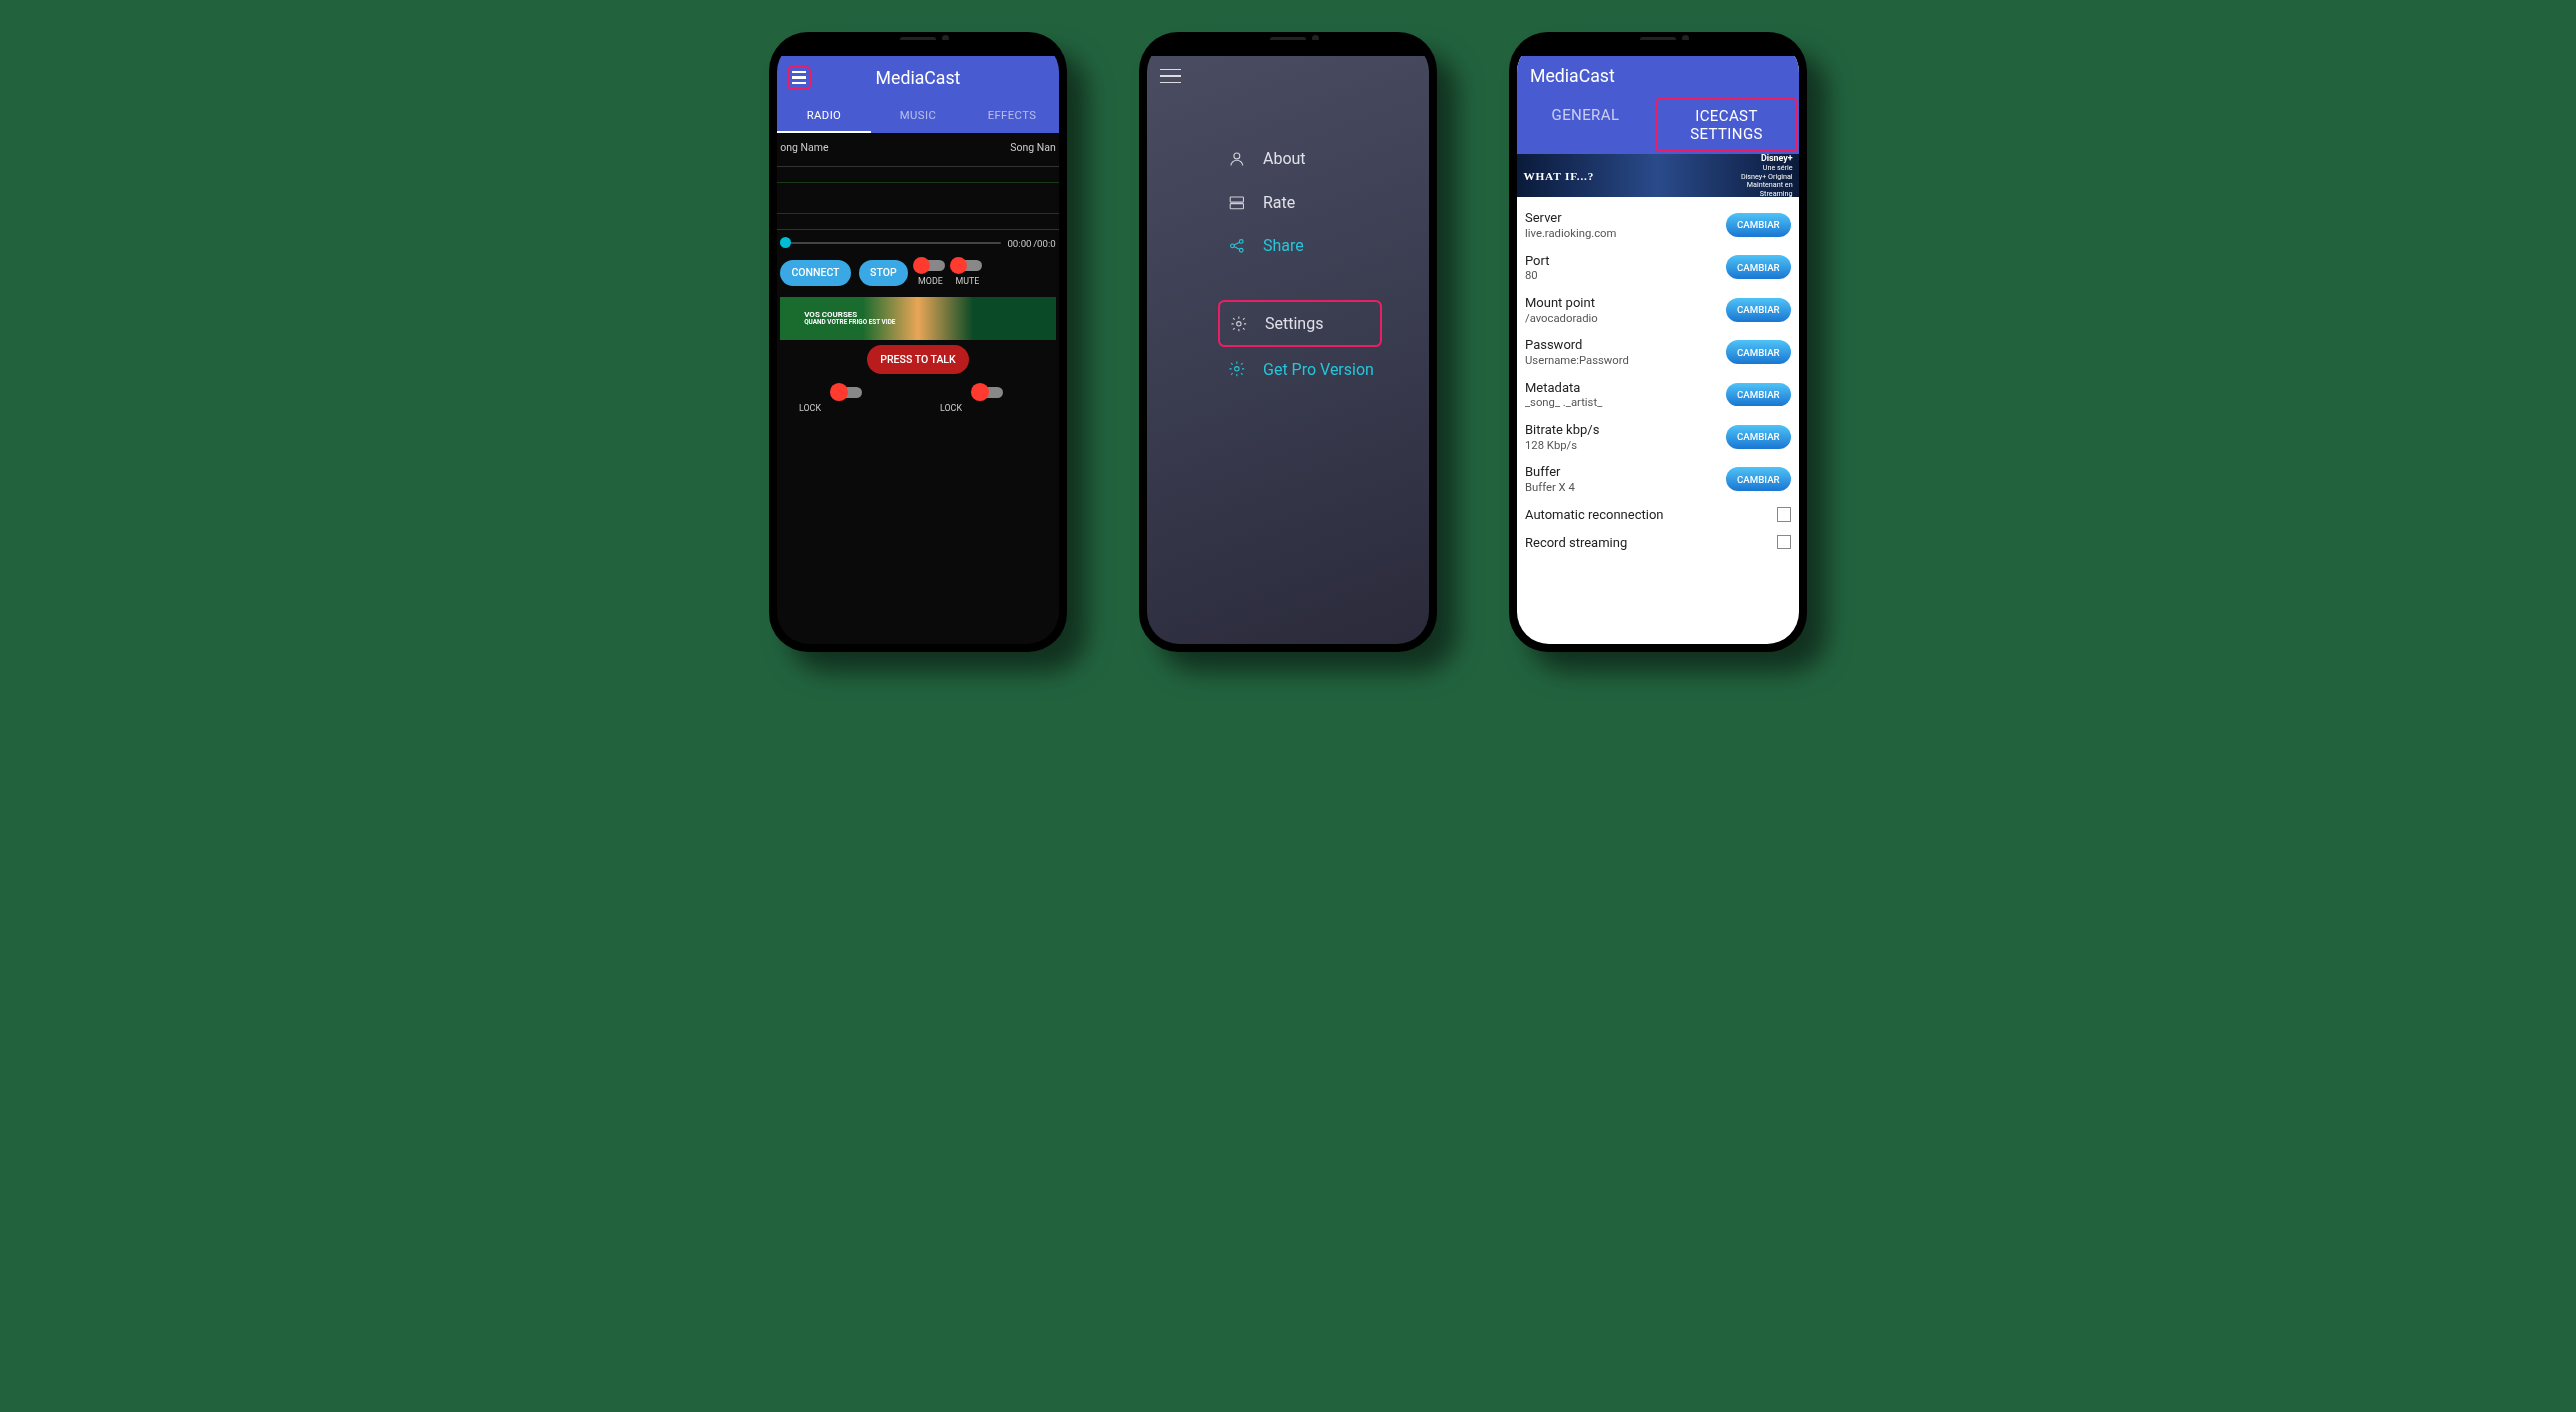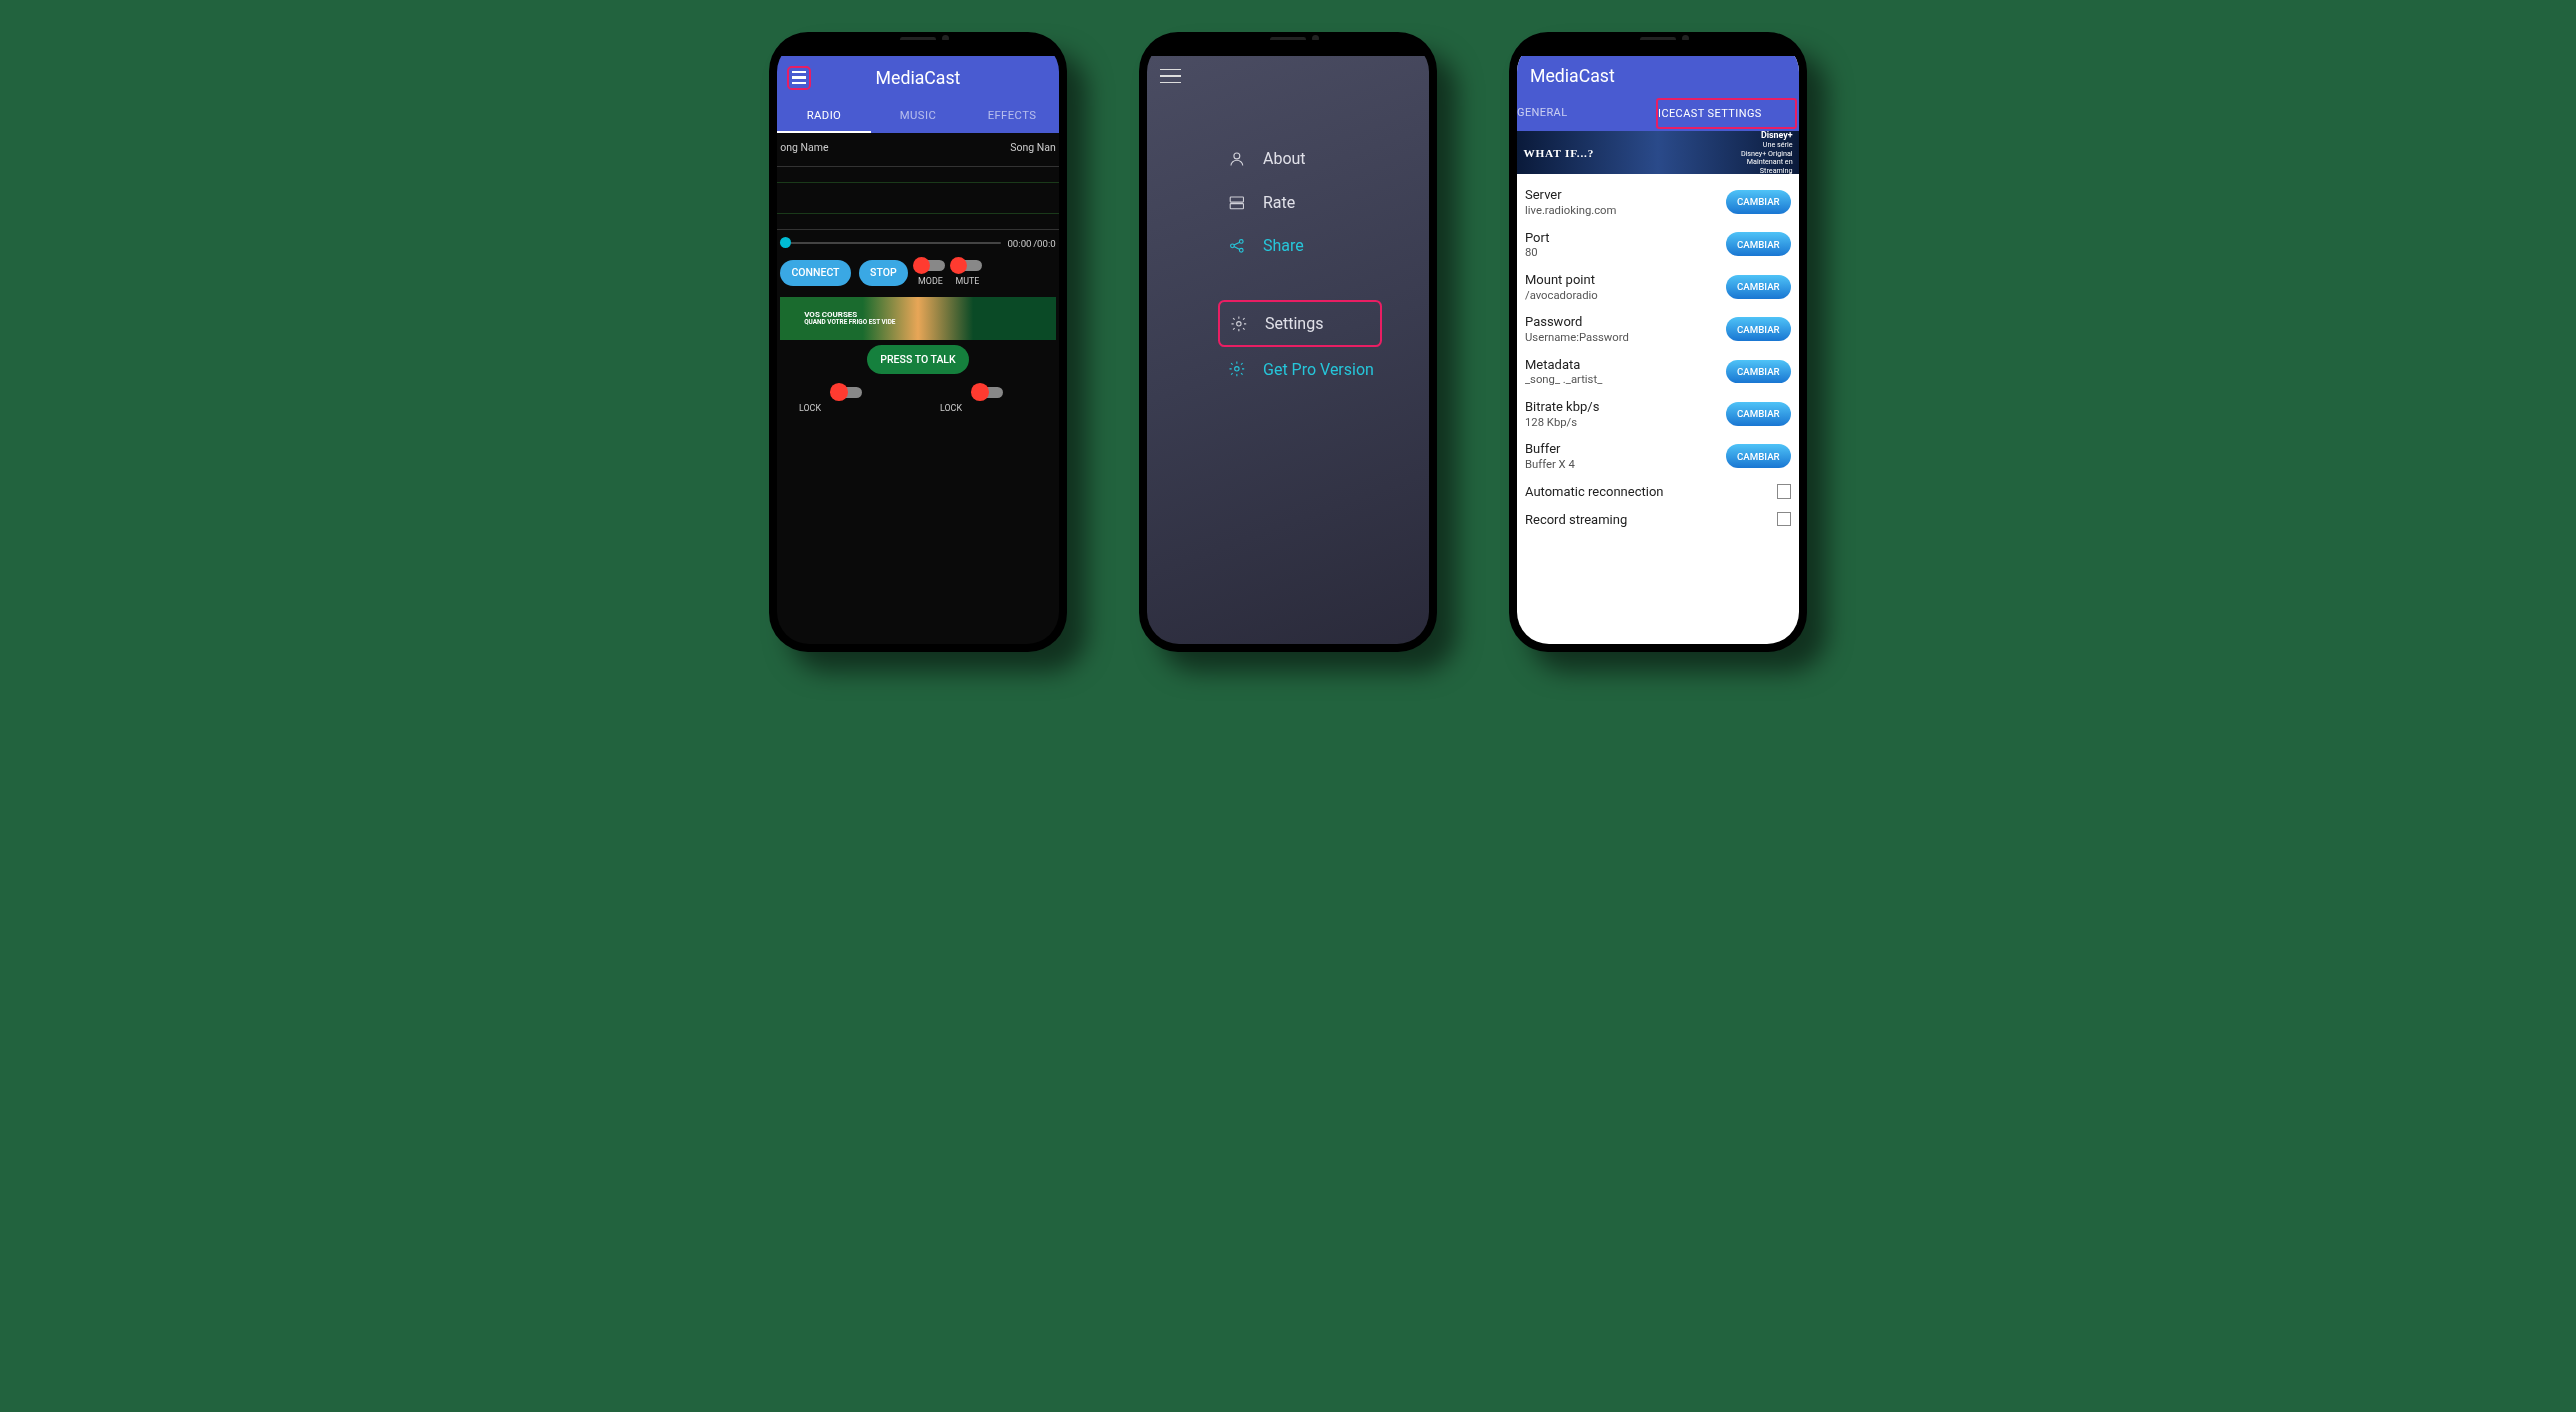--- a/index.html
+++ b/index.html
@@ -64,41 +64,41 @@
   .dial-wrap { text-align: center; }
   .dial { width: 97px; height: 97px; background: #f5f5f5; border-radius: 50%; box-shadow: 0 0 0 4.8px #1c1c1c, 0 3.2px 9.7px rgba(0,0,0,0.8); position: relative; margin: 0 auto 16px; }
   .dial-tick { position: absolute; top: 50%; left: 50%; width: 27px; height: 2.4px; background: #333; transform-origin: 0 0; }
   .dial1 .dial-tick { transform: rotate(130deg); }
   .dial2 .dial-tick { transform: rotate(-70deg); }
   .dial-ring { position: absolute; inset: -11.3px; border-radius: 50%; }
   .dial-ring::before { content:""; position:absolute; width:3.2px; height:3.2px; background:#ff4444; border-radius:50%;}
   .dial1 .dial-ring::before { bottom:9.7px; left:11.3px; }
   .dial2 .dial-ring::before { top:8px; left:22.5px; }
   .dial-label { font-size: 10.5px; color: #ccc; margin-bottom: 8px; }
-  .press-talk { background: #15803d; color: #fff; padding: 8px 13px; border-radius: 16px; font-size: 10.5px; font-weight: 500; display: inline-block; margin-bottom: 8px; }
+  .press-talk { background: #b91c1c; color: #fff; padding: 8px 13px; border-radius: 16px; font-size: 10.5px; font-weight: 500; display: inline-block; margin-bottom: 8px; }
   .lock-row { display:flex; justify-content:space-around; padding-bottom:8px;}
   .lock-col { width:97px;}
 
   
   .p2-screen { background: linear-gradient(160deg, #4a4c62 0%, #3a3c50 50%, #2a2a3a 100%); height: calc(100% - 16px); color: #e0e0e8; display: flex; flex-direction: row; }
   .p2-header { height: 40px; display: flex; align-items: center; padding: 0 13px; }
   .p2-ham { width: 21px; height: 14.5px; display: flex; flex-direction: column; justify-content: space-between; }
   .p2-ham span { height: 1.6px; background: #ddd; display: block; }
   .p2-menu { padding: 81px 24px; }
   .p2-item { display: flex; align-items: center; gap: 16px; padding: 11.3px 8px; font-size: 16px; border-radius: 6.4px; }
   .p2-item.settings { border: 2.4px solid #e91e63; }
   .p2-icon { width: 21px; height: 21px; display:flex; align-items:center; justify-content:center; }
   .p2-accent { color: #26c6da; }
   .p2-gap { height: 32px; }
 
   
   .p3-screen { background: #fff; height: calc(100% - 16px); color: #333; display: flex; flex-direction: column; }
   .p3-header { background: #495bd1; height: 40px; display: flex; align-items: center; padding: 0 13px; color: #fff; font-size: 17.7px; }
   .p3-tabs { background: #495bd1; display: flex; }
-  .p3-tab { flex: 1; padding: 9.7px 0; font-size: 11px; letter-spacing: 0.4px; color: rgba(255,255,255,0.7); }
+  .p3-tab { flex: 1; text-align: center; padding: 9.7px 0; font-size: 15px; letter-spacing: 0.4px; color: rgba(255,255,255,0.7); }
   .p3-tab.active { color: #fff; border: 2.4px solid #e91e63; border-radius: 3.2px; margin: 2px; padding: 7.2px 0; }
   .p3-ad { height: 43px; background: linear-gradient(90deg, #0a1a3a, #2a4a8a, #0a1a3a); display:flex; align-items:center; justify-content:space-between; padding:0 6.4px; color:#fff; font-size:7.2px;}
   .p3-ad-left { font-family:serif; font-weight:bold; font-size:11.3px; letter-spacing:0.8px;}
   .p3-ad-right { text-align:right; line-height:1.2;}
   .disney { font-weight:bold; font-size:8.9px;}
   .p3-list { flex: 1; overflow: hidden; padding: 6.4px 8px; }
   .p3-row { display: flex; justify-content: space-between; align-items: center; padding: 6.4px 0; }
   .p3-row-label { font-size: 13px; color: #222; }
   .p3-row-value { font-size: 11.3px; color: #555; margin-top: 1.6px; }
   .cambiar { background: linear-gradient(180deg, #4fc3f7, #1976d2); color: #fff; padding: 6.4px 11.3px; border-radius: 14.5px; font-size: 9.7px; font-weight: 500; }

